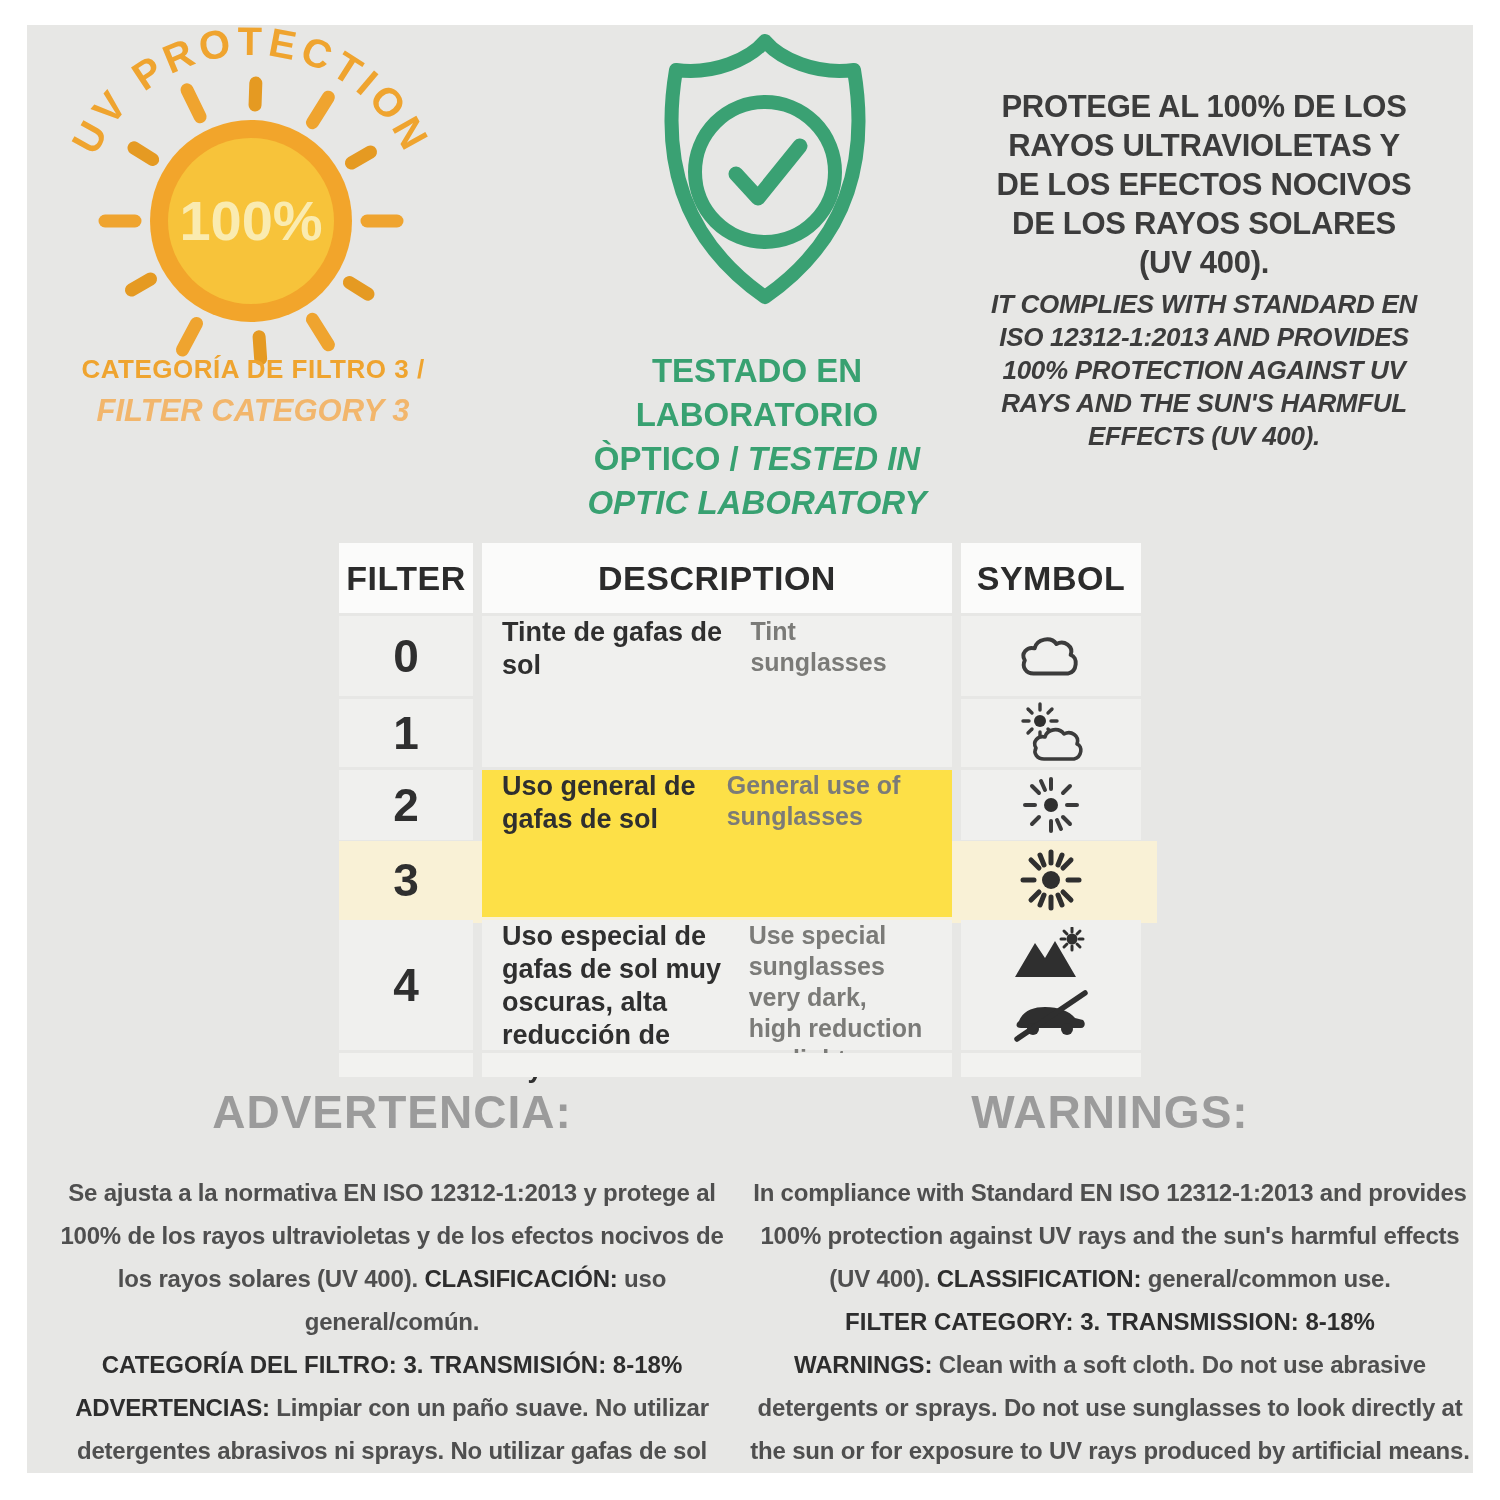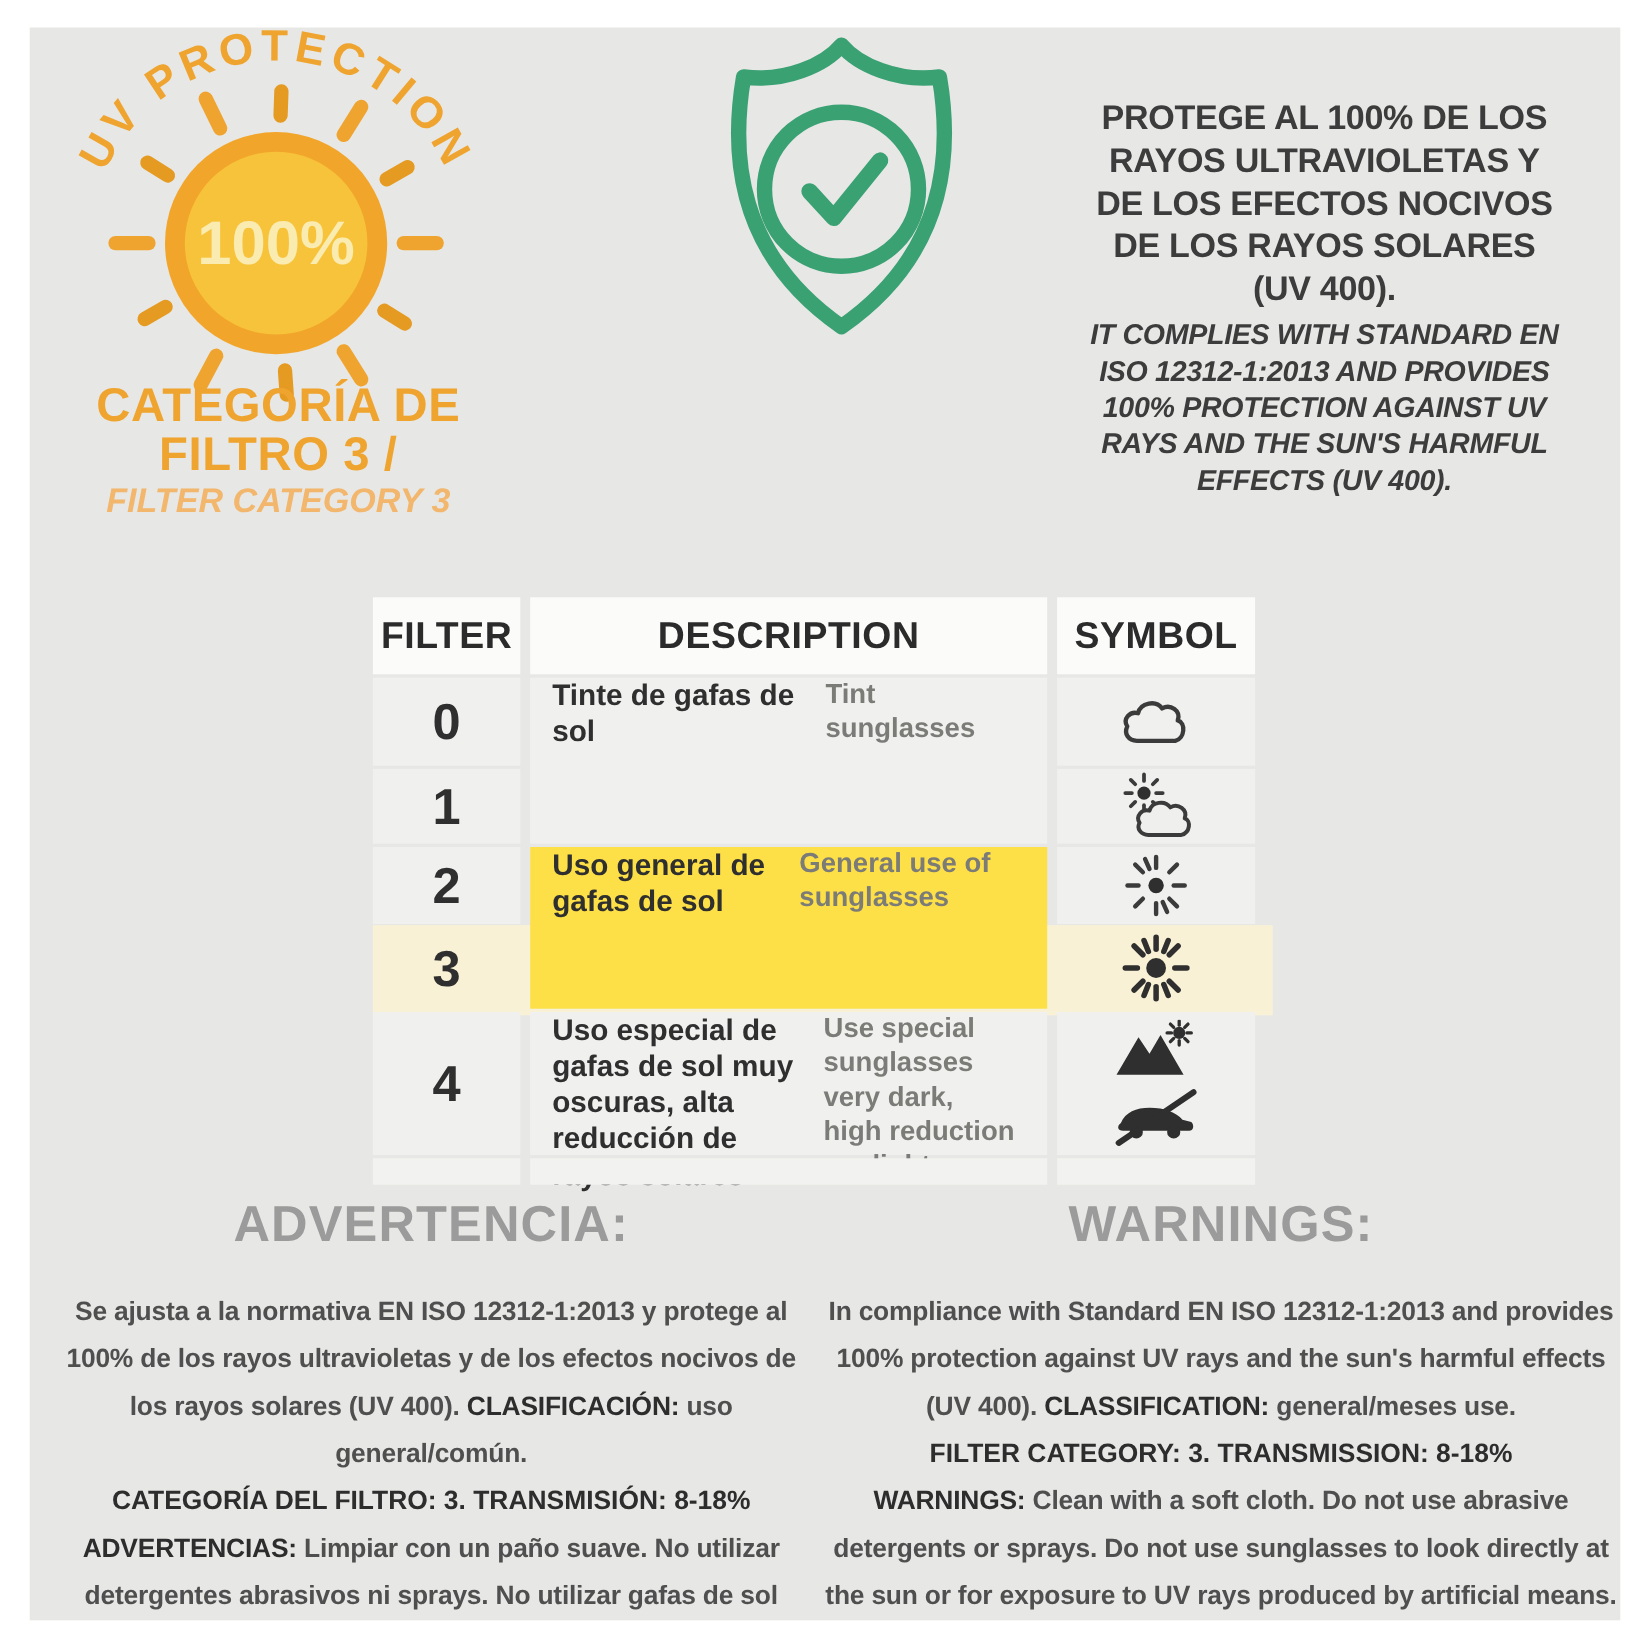--- a/index.html
+++ b/index.html
@@ -11,21 +11,21 @@
   .panel{
     position:absolute;left:27px;top:25px;width:1446px;height:1448px;
     background:#e7e7e5;overflow:hidden;
   }
   .abs{position:absolute;}
 
   
   .sun-svg{left:14px;top:0;}
   .sun-svg text{font-family:"Liberation Sans", sans-serif;font-weight:bold;}
   .uv-caption{left:0;top:322px;width:452px;text-align:center;color:#EFA42F;}
-  .uv-caption .l1{font-size:43px;font-weight:bold;letter-spacing:.5px;line-height:44px;}
+  .uv-caption .l1{font-size:26px;font-weight:bold;letter-spacing:.5px;line-height:44px;}
   .uv-caption .l2{font-size:31px;font-weight:bold;font-style:italic;color:#F2B66C;line-height:40px;}
 
   .shield-svg{left:592px;top:4px;}
   .lab-caption{left:500px;top:324px;width:460px;text-align:center;color:#38A171;
     font-size:33px;font-weight:bold;line-height:44px;}
   .lab-caption .it{font-style:italic;}
 
   .protect{left:958px;top:62px;width:438px;text-align:center;color:#3c3c3c;}
   .protect .es{font-size:31px;font-weight:bold;line-height:39px;letter-spacing:-.3px;}
   .protect .en{font-size:26px;font-weight:bold;font-style:italic;line-height:33px;margin-top:6px;letter-spacing:-.3px;}
@@ -103,20 +103,25 @@
   <div class="abs uv-caption">
     <div class="l1">CATEGORÍA DE FILTRO 3 /</div>
     <div class="l2">FILTER CATEGORY 3</div>
   </div>
 
   <svg class="abs shield-svg icon" width="292" height="312" viewBox="0 0 292 312">
     <path d="M146 12 C 161 30 197 46 235 41 C 247 112 241 202 146 268 C 51 202 45 112 57 41 C 95 46 131 30 146 12 Z" fill="none" stroke="#3AA173" stroke-width="14" stroke-linejoin="round"></path>
     <circle cx="146" cy="143" r="70" fill="none" stroke="#3AA173" stroke-width="14"></circle>
     <polyline points="117 145 139 169 181 117" fill="none" stroke="#3AA173" stroke-width="15" stroke-linecap="round" stroke-linejoin="round"></polyline>
   </svg>
+  <div class="abs lab-caption">
+    <div>TESTADO EN LABORATORIO</div>
+    <div><span>ÒPTICO /</span> <span class="it">TESTED IN</span></div>
+    <div class="it">OPTIC LABORATORY</div>
+  </div>
 
   <div class="abs protect">
     <div class="es">PROTEGE AL 100% DE LOS RAYOS ULTRAVIOLETAS Y DE LOS EFECTOS NOCIVOS DE LOS RAYOS SOLARES (UV 400).</div>
     <div class="en">IT COMPLIES WITH STANDARD EN ISO 12312-1:2013 AND PROVIDES 100% PROTECTION AGAINST UV RAYS AND THE SUN'S HARMFUL EFFECTS (UV 400).</div>
   </div>
 
   <div class="tbl">
     <div class="band"></div>
 
     <div class="hcell h1">FILTER</div>
@@ -229,18 +234,18 @@
 
   <div class="abs warn warn-left">
     <h2>ADVERTENCIA:</h2>
     <p><span>Se ajusta a la normativa EN ISO 12312-1:2013 y protege al 100% de los rayos ultravioletas y de los efectos nocivos de los rayos solares (UV 400). </span><span class="dark">CLASIFICACIÓN:</span><span> uso general/común.</span></p>
     <div class="cat">CATEGORÍA DEL FILTRO: 3. TRANSMISIÓN: 8-18%</div>
     <p><span class="dark">ADVERTENCIAS:</span><span> Limpiar con un paño suave. No utilizar detergentes abrasivos ni sprays. No utilizar gafas de sol para mirar directamente al sol o exponerse a rayos UV producidos por medios artificiales. Para + 36 meses.</span></p>
   </div>
 
   <div class="abs warn warn-right">
     <h2>WARNINGS:</h2>
-    <p><span>In compliance with Standard EN ISO 12312-1:2013 and provides 100% protection against UV rays and the sun's harmful effects (UV 400). </span><span class="dark">CLASSIFICATION:</span><span> general/meses use.</span></p>
+    <p><span>In compliance with Standard EN ISO 12312-1:2013 and provides 100% protection against UV rays and the sun's harmful effects (UV 400). </span><span class="dark">CLASSIFICATION:</span><span> general/common use.</span></p>
     <div class="cat">FILTER CATEGORY: 3. TRANSMISSION: 8-18%</div>
     <p><span class="dark">WARNINGS:</span><span> Clean with a soft cloth. Do not use abrasive detergents or sprays. Do not use sunglasses to look directly at the sun or for exposure to UV rays produced by artificial means. Suitable for over +36 months.</span></p>
   </div>
 
 </div>
 
 </body></html>

